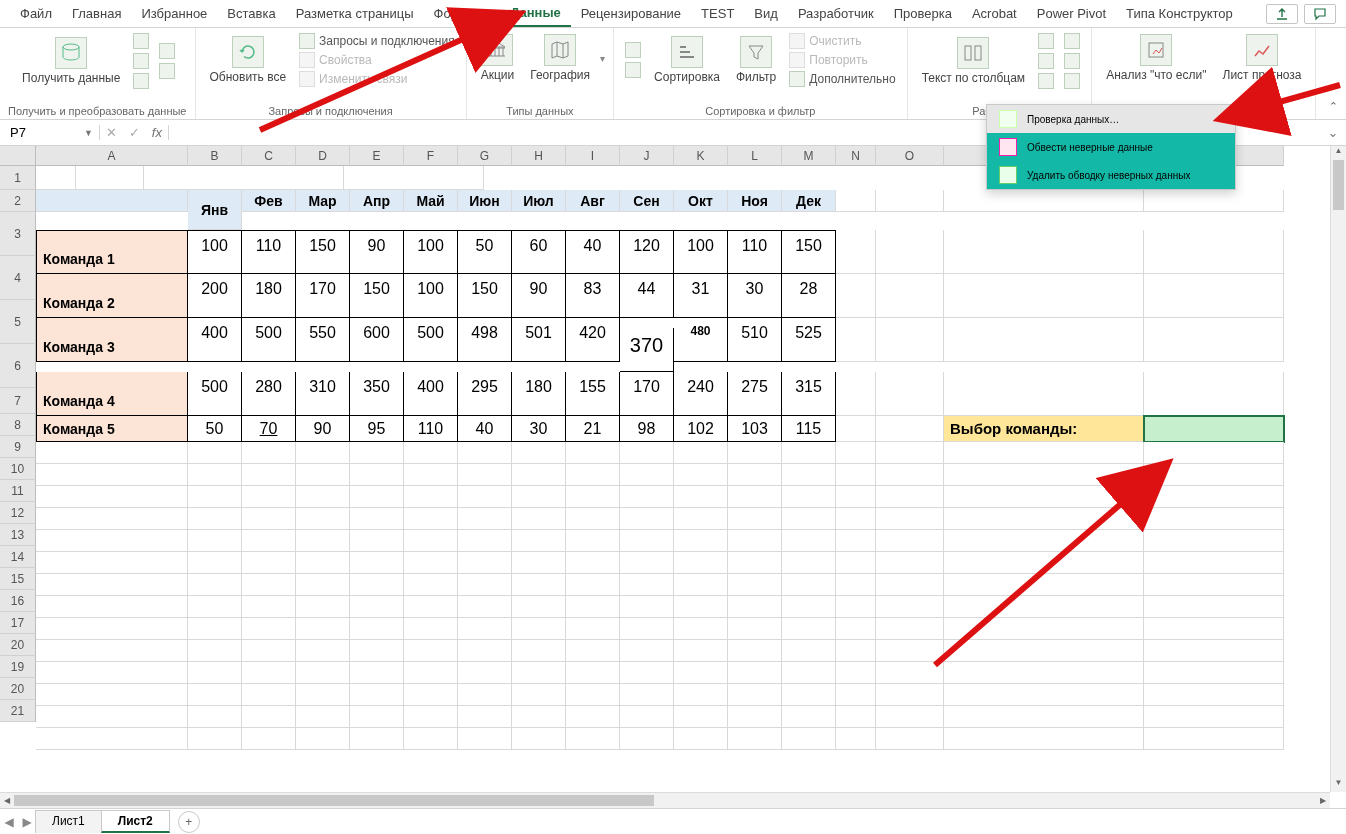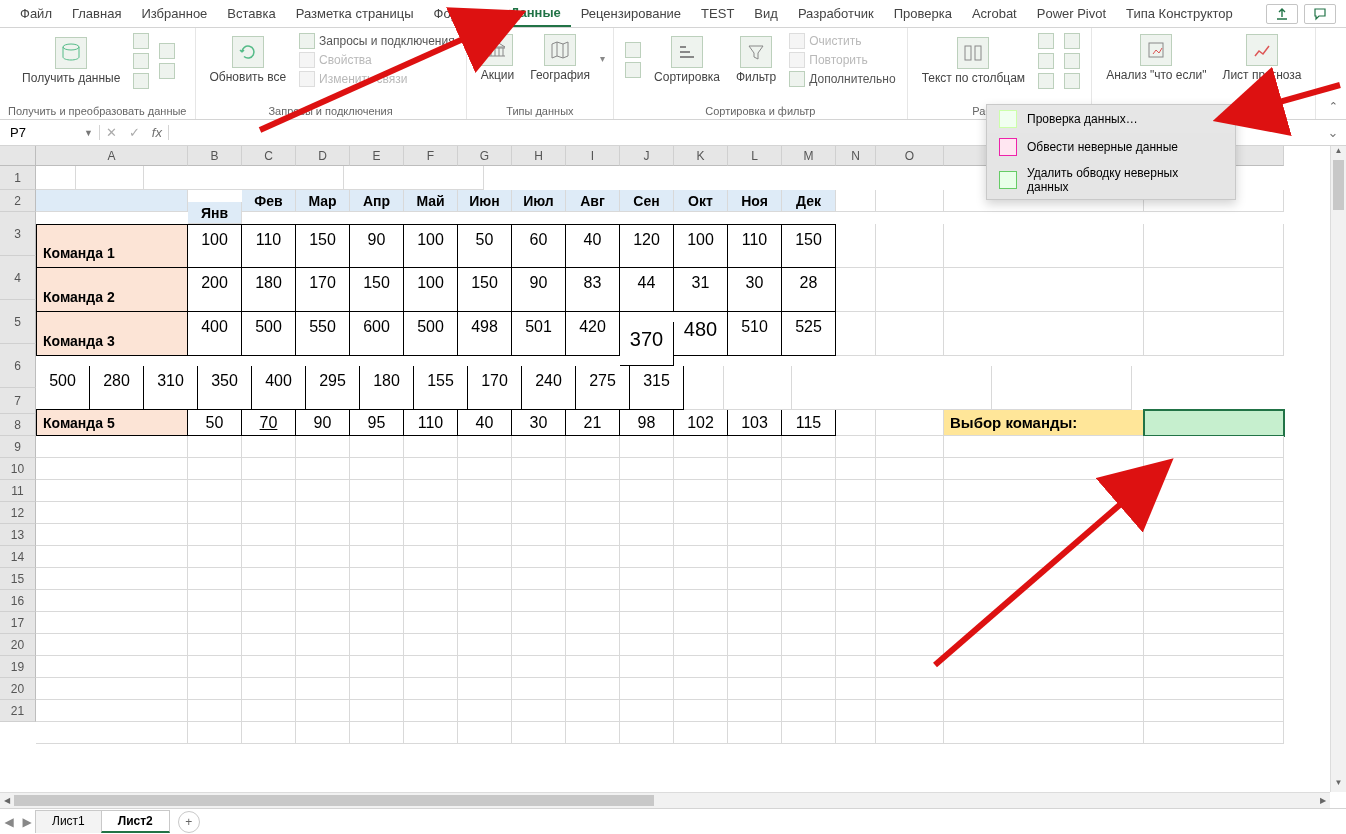--- a/index.html
+++ b/index.html
@@ -29,22 +29,22 @@
   display:flex; align-items:center; justify-content:center;}
 .ribbon .mini{display:flex; align-items:center; gap:4px; padding:1px 3px; cursor:pointer;
   font-size:12px; color:#555;}
 .ribbon .mini .mi{width:16px;height:16px;border:1px solid #bcd0bc;background:#eef3ee;}
 .ribbon .mini.dis{color:#b9b9b9;}
 .ribbon .mini.dis .mi{border-color:#ddd;background:#f5f5f5;}
 .ribbon .collapse-arrow{position:absolute; right:8px; bottom:6px; color:#666; font-size:11px;}
 
 
 .dv-menu{position:absolute; top:104px; left:986px; width:250px;
-  background:#e5e5e5; border:1px solid #c9c9c9; box-shadow:0 4px 10px rgba(0,0,0,.18);
-  font-size:12px; z-index:20;}
+  background:#14b8a6; border:1px solid #c9c9c9; box-shadow:0 4px 10px rgba(0,0,0,.18);
+  font-size:10px; z-index:20;}
 .dv-menu .item{display:flex; align-items:center; gap:10px; padding:5px 12px; cursor:pointer;}
 .dv-menu .item.hover{background:#e6e6e6;}
 .dv-menu .item .mi{width:18px;height:18px;border:1px solid #cfa;background:#f1fff1;}
 .dv-menu .item .mi.red{border-color:#e2a; background:#ffe6f1;}
 .dv-menu .item .mi.grn{border-color:#6c6; background:#e9ffe9;}
 
 
 .formula-row{display:flex; align-items:center; height:26px; border-bottom:1px solid #d4d4d4;
   font-size:13px;}
 .namebox{width:100px; border-right:1px solid #d4d4d4; padding-left:10px; display:flex;
@@ -436,21 +436,21 @@
         </div>
       <div class="cells" id="cells-host">
           <div class="row">
             <div class="cell wN r1h" style="height: 24px;"></div>
             <div class="cell wO r1h" style="height: 24px;"></div>
             <div class="cell wP r1h" style="height: 24px;"></div>
             <div class="cell wQ r1h" style="height: 24px;"></div>
           </div>
           <div class="row">
             <div class="cell wA month-head" style="flex: 0 0 152px; height: 22px;"></div>
-            <div class="cell month-head" style="height: 22px; margin-top: 12px;">Янв</div>
+            <div class="cell month-head" style="height: 40px;">Янв</div>
             <div class="cell month-head" style="height: 22px;">Фев</div>
             <div class="cell month-head" style="height: 22px;">Мар</div>
             <div class="cell month-head" style="height: 22px;">Апр</div>
             <div class="cell month-head" style="height: 22px;">Май</div>
             <div class="cell month-head" style="height: 22px;">Июн</div>
             <div class="cell month-head" style="height: 22px;">Июл</div>
             <div class="cell month-head" style="height: 22px;">Авг</div>
             <div class="cell month-head" style="height: 22px;">Сен</div>
             <div class="cell month-head" style="height: 22px;">Окт</div>
             <div class="cell month-head" style="height: 22px;">Ноя</div>
@@ -502,29 +502,30 @@
             <div class="cell wA team-label databorder databorder-left" style="height: 44px; align-items: flex-end; padding-bottom: 6px;">Команда 3</div>
             <div class="cell databorder" style="height: 44px; font-size: 16px; align-items: flex-start; padding-top: 6px;">400</div>
             <div class="cell databorder" style="height: 44px; font-size: 16px; align-items: flex-start; padding-top: 6px;">500</div>
             <div class="cell databorder" style="height: 44px; font-size: 16px; align-items: flex-start; padding-top: 6px;">550</div>
             <div class="cell databorder" style="height: 44px; font-size: 16px; align-items: flex-start; padding-top: 6px;">600</div>
             <div class="cell databorder" style="height: 44px; font-size: 16px; align-items: flex-start; padding-top: 6px;">500</div>
             <div class="cell databorder" style="height: 44px; font-size: 16px; align-items: flex-start; padding-top: 6px;">498</div>
             <div class="cell databorder" style="height: 44px; font-size: 16px; align-items: flex-start; padding-top: 6px;">501</div>
             <div class="cell databorder" style="height: 44px; font-size: 16px; align-items: flex-start; padding-top: 6px;">420</div>
             <div class="cell databorder" style="height: 44px; font-size: 20px; align-items: flex-start; padding-top: 6px; margin-top: 10px;">370</div>
-            <div class="cell databorder" style="height: 44px; font-size: 20px; align-items: flex-start; padding-top: 6px;">480</div>
+            <div class="cell databorder" style="height: 44px; font-size: 12px; align-items: flex-start; padding-top: 6px; font-weight: bold;">480</div>
             <div class="cell databorder" style="height: 44px; font-size: 16px; align-items: flex-start; padding-top: 6px;">510</div>
             <div class="cell databorder" style="height: 44px; font-size: 16px; align-items: flex-start; padding-top: 6px;">525</div>
             <div class="cell wN" style="height: 44px;"></div>
             <div class="cell wO" style="height: 44px;"></div>
             <div class="cell wP" style="height: 44px;"></div>
             <div class="cell wQ" style="height: 44px;"></div>
           </div>
           <div class="row">
+            <div class="cell wA team-label databorder databorder-left" style="height: 44px; align-items: flex-end; padding-bottom: 6px;">Команда 4</div>
             <div class="cell databorder" style="height: 44px; font-size: 16px; align-items: flex-start; padding-top: 6px;">500</div>
             <div class="cell databorder" style="height: 44px; font-size: 16px; align-items: flex-start; padding-top: 6px;">280</div>
             <div class="cell databorder" style="height: 44px; font-size: 16px; align-items: flex-start; padding-top: 6px;">310</div>
             <div class="cell databorder" style="height: 44px; font-size: 16px; align-items: flex-start; padding-top: 6px;">350</div>
             <div class="cell databorder" style="height: 44px; font-size: 16px; align-items: flex-start; padding-top: 6px;">400</div>
             <div class="cell databorder" style="height: 44px; font-size: 16px; align-items: flex-start; padding-top: 6px;">295</div>
             <div class="cell databorder" style="height: 44px; font-size: 16px; align-items: flex-start; padding-top: 6px;">180</div>
             <div class="cell databorder" style="height: 44px; font-size: 16px; align-items: flex-start; padding-top: 6px;">155</div>
             <div class="cell databorder" style="height: 44px; font-size: 16px; align-items: flex-start; padding-top: 6px;">170</div>
             <div class="cell databorder" style="height: 44px; font-size: 16px; align-items: flex-start; padding-top: 6px;">240</div>

